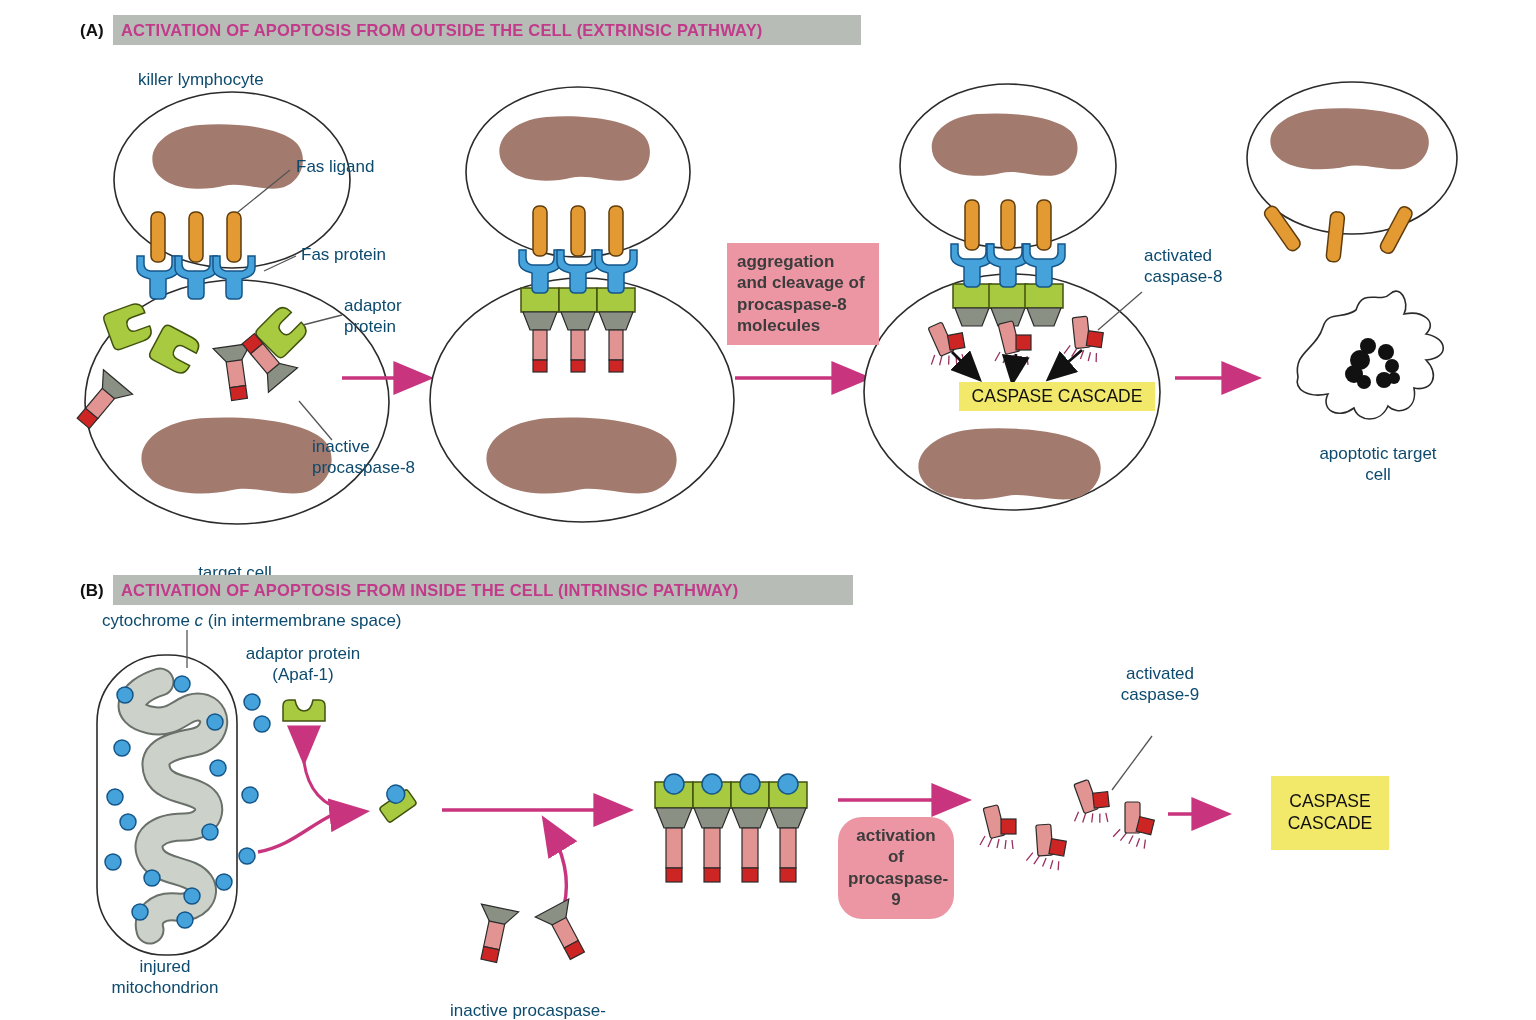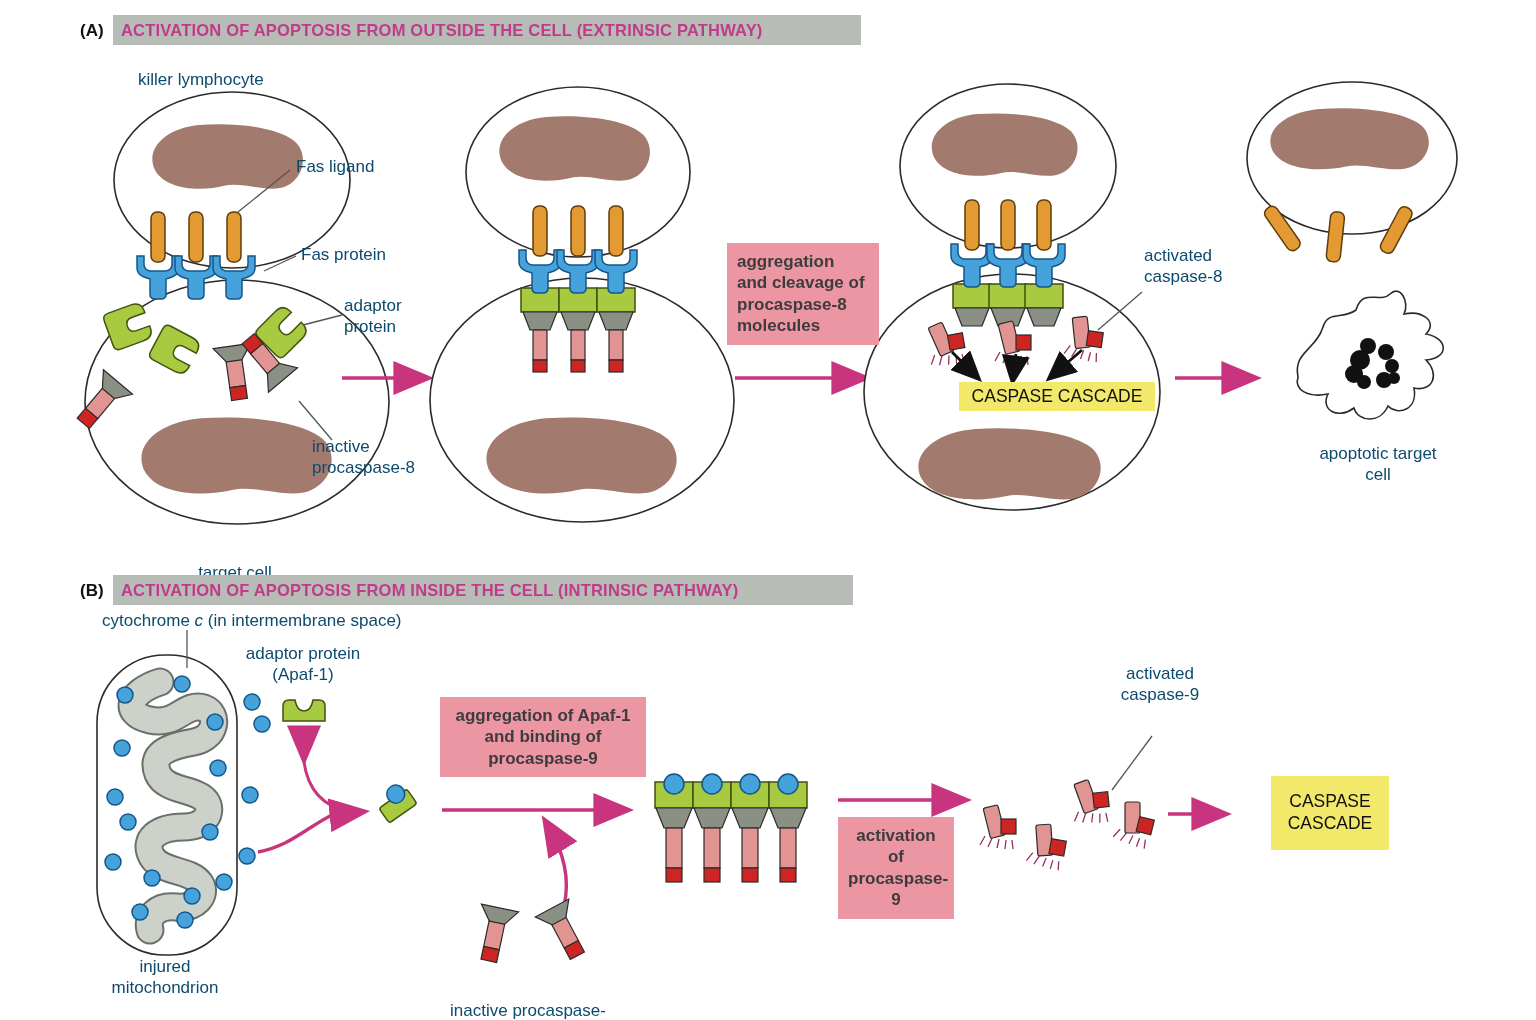--- a/index.html
+++ b/index.html
@@ -283,19 +283,18 @@
   <div class="tag" style="left:80px;top:581px;">(B)</div>
   <div class="bar" style="left:113px;top:575px;width:740px;">
     <span>ACTIVATION OF APOPTOSIS FROM INSIDE THE CELL (INTRINSIC PATHWAY)</span>
   </div>
   <div class="lbl" style="left:102px;top:611px;"><span>cytochrome </span><span class="it">c</span><span> (in intermembrane space)</span></div>
   <div class="lbl center" style="left:240px;top:644px;width:126px;">
     <div>adaptor protein</div>
     <div>(Apaf-1)</div>
   </div>
   <div class="lbl center" style="left:90px;top:957px;width:150px;">injured mitochondrion</div>
-  <div class="pbox center" style="left:440px;top:697px;width:206px;">aggregation of Apaf-1 and binding of procaspase-9</div>
   <div class="lbl center" style="left:448px;top:965px;width:160px;margin-top:36px;">inactive procaspase-9</div>
-  <div class="pbox center" style="left:838px;top:817px;width:116px;padding:8px 10px;">activation of procaspase-9</div>
+  <div class="pbox center" style="left:838px;top:817px;width:116px;padding:8px 10px;border-radius:24px;">activation of procaspase-9</div>
   <div class="lbl center" style="left:1095px;top:664px;width:130px;">activated caspase-9</div>
   <div class="ybox" style="left:1240px;top:776px;width:118px;height:74px;padding:0 10px;box-sizing:border-box;">CASPASE CASCADE</div>
 
 </div>
 
 </body></html>

